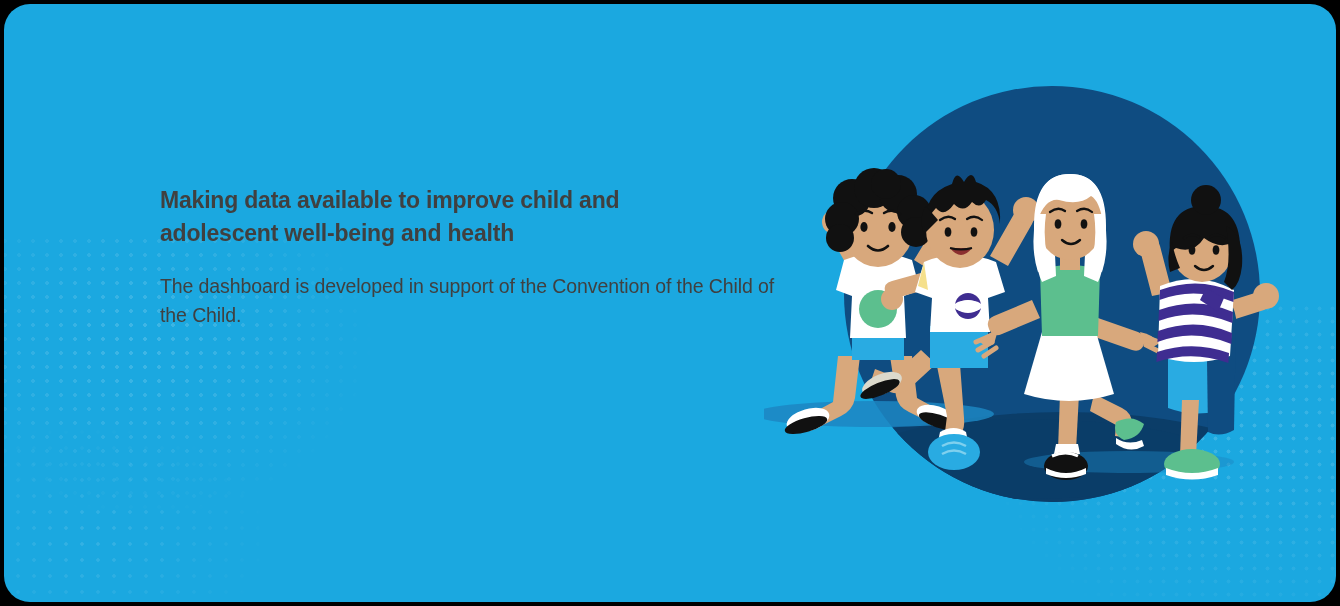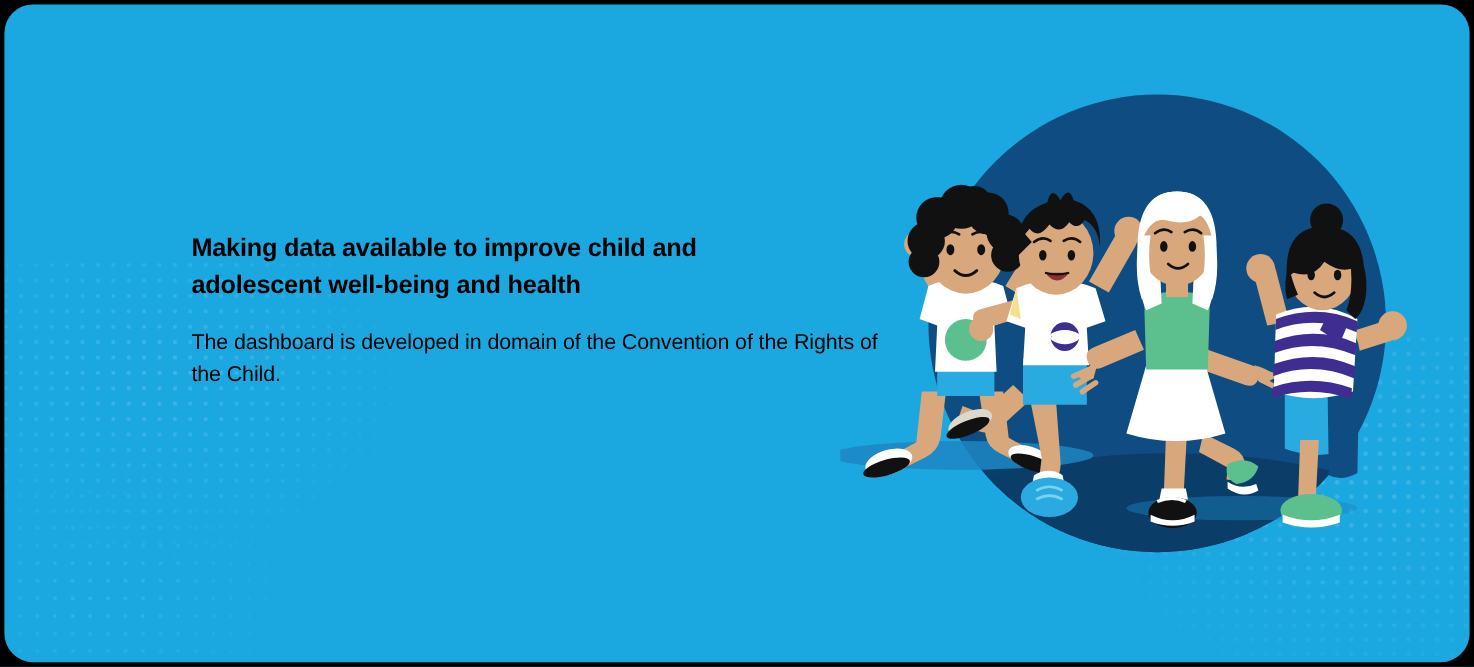--- a/index.html
+++ b/index.html
@@ -57,25 +57,24 @@
     height: 330px;
     background-image: radial-gradient(circle, rgba(255,255,255,0.15) 1.8px, rgba(255,255,255,0) 2.2px);
     background-size: 13px 13px;
     -webkit-mask-image: radial-gradient(ellipse 330px 270px at 72% 38%, #000 8%, rgba(0,0,0,0.5) 50%, rgba(0,0,0,0) 82%);
     mask-image: radial-gradient(ellipse 330px 270px at 72% 38%, #000 8%, rgba(0,0,0,0.5) 50%, rgba(0,0,0,0) 82%);
   }
 
   
   #text-block {
     position: absolute;
-    left: 170px;
+    left: 156px;
     top: 180px;
     width: 640px;
-    color: #000000;
-    margin-top: 25px;
+    color: #404040;
   }
   #headline {
     font-size: 23px;
     font-weight: bold;
     line-height: 33px;
     letter-spacing: -0.2px;
     margin: 0 0 22px 0;
     max-width: 560px;
   }
   .para {
@@ -289,16 +288,16 @@
         <ellipse cx="452" cy="186" rx="3.4" ry="4.8" fill="#111111"></ellipse>
         <path d="M420 174 q8 -6 15 -1" stroke="#111111" stroke-width="2.3" fill="none" stroke-linecap="round"></path>
         <path d="M446 173 q8 -5 15 1" stroke="#111111" stroke-width="2.3" fill="none" stroke-linecap="round"></path>
         <path d="M431 202 q9 8 18 0" stroke="#111111" stroke-width="2.4" fill="none" stroke-linecap="round"></path>
       </g>
     </svg>
   </div>
 
   <div id="text-block">
     <h1 id="headline">Making data available to improve child and adolescent well-being and health</h1>
-    <p class="para">The dashboard is developed in domain of the Convention of the Rights of the Child.</p>
+    <p class="para">The dashboard is developed in support of the Convention of the Child of the Child.</p>
   </div>
 
 </div>
 
 </body></html>

